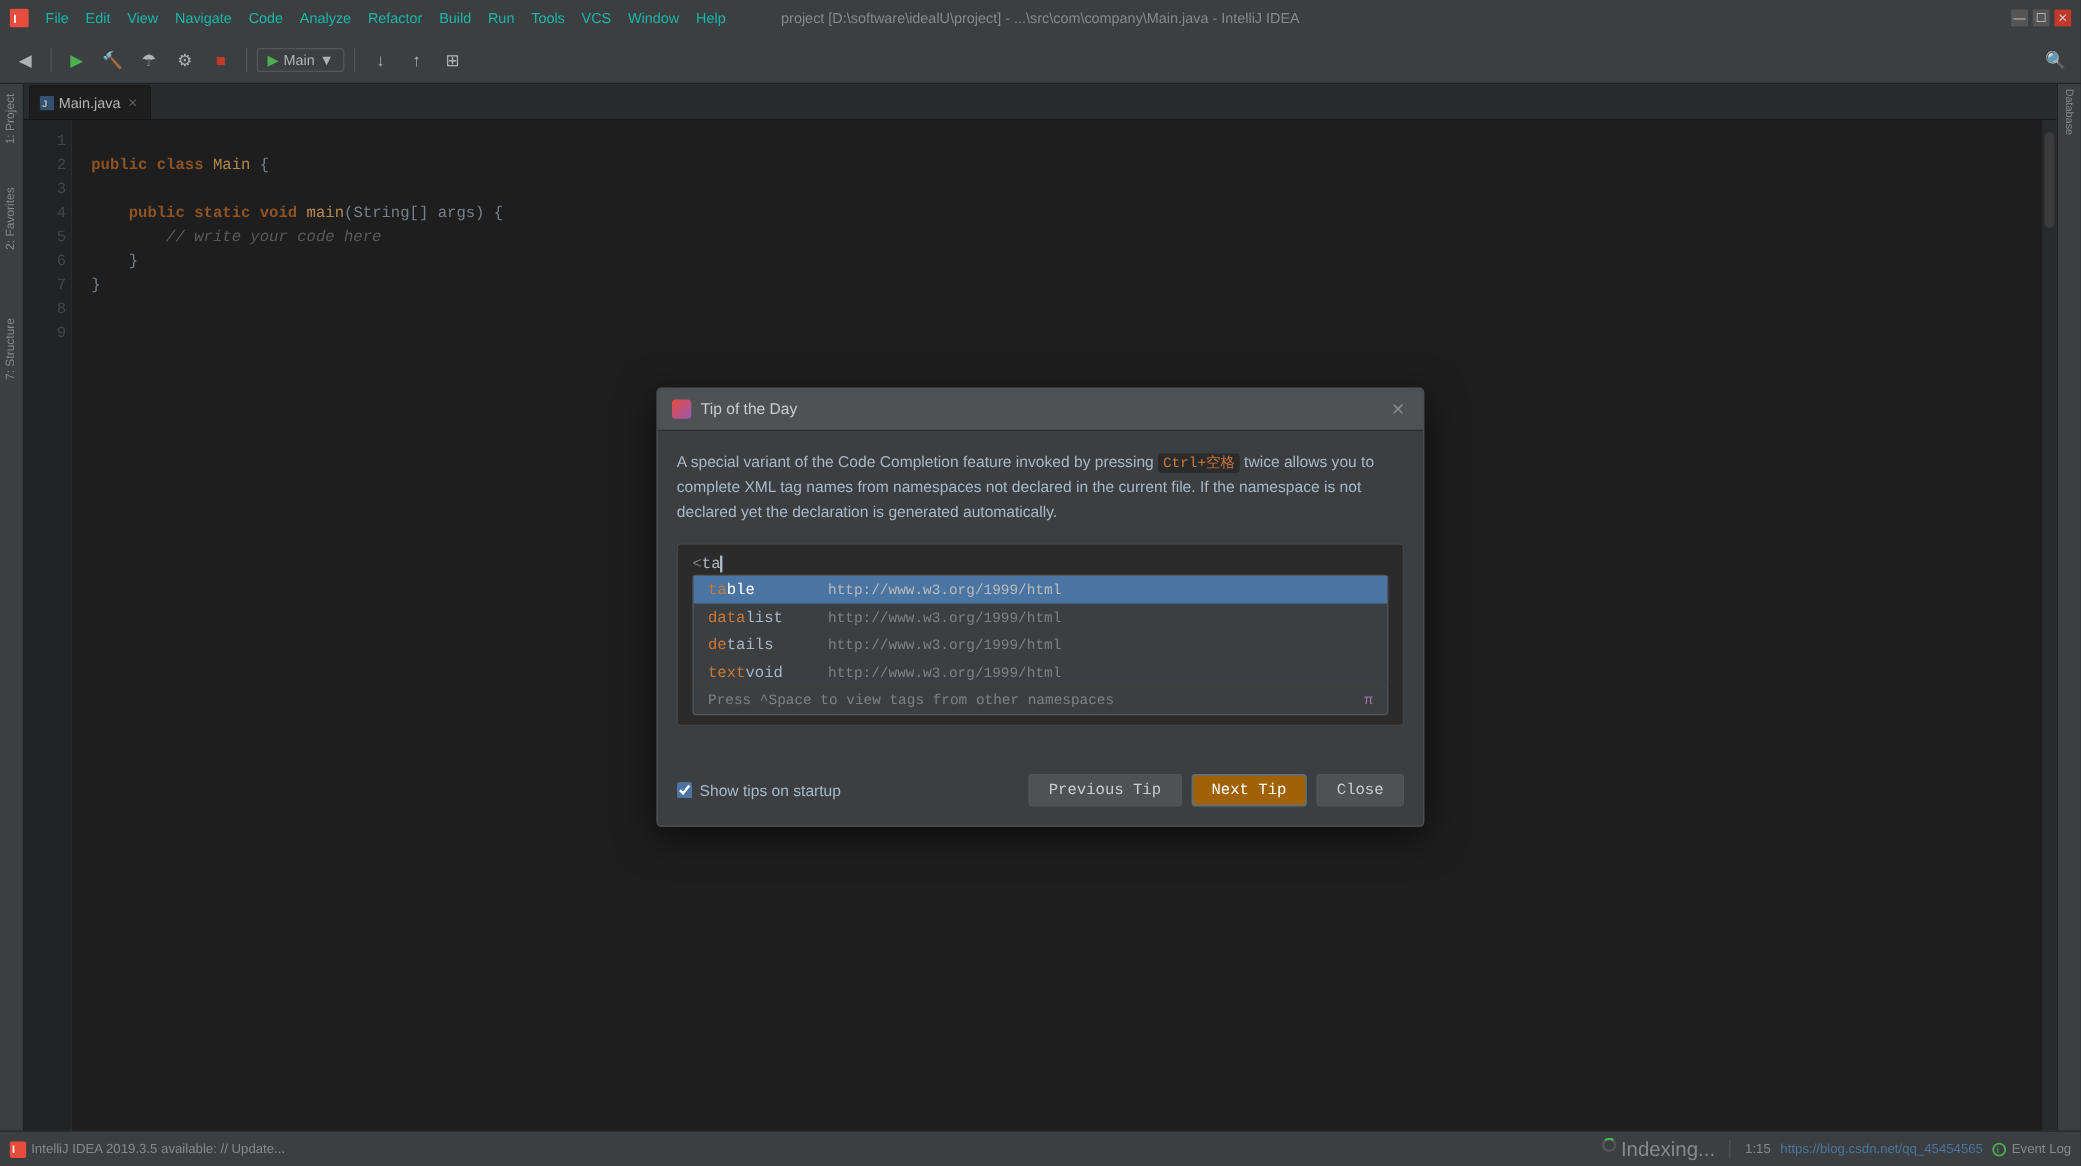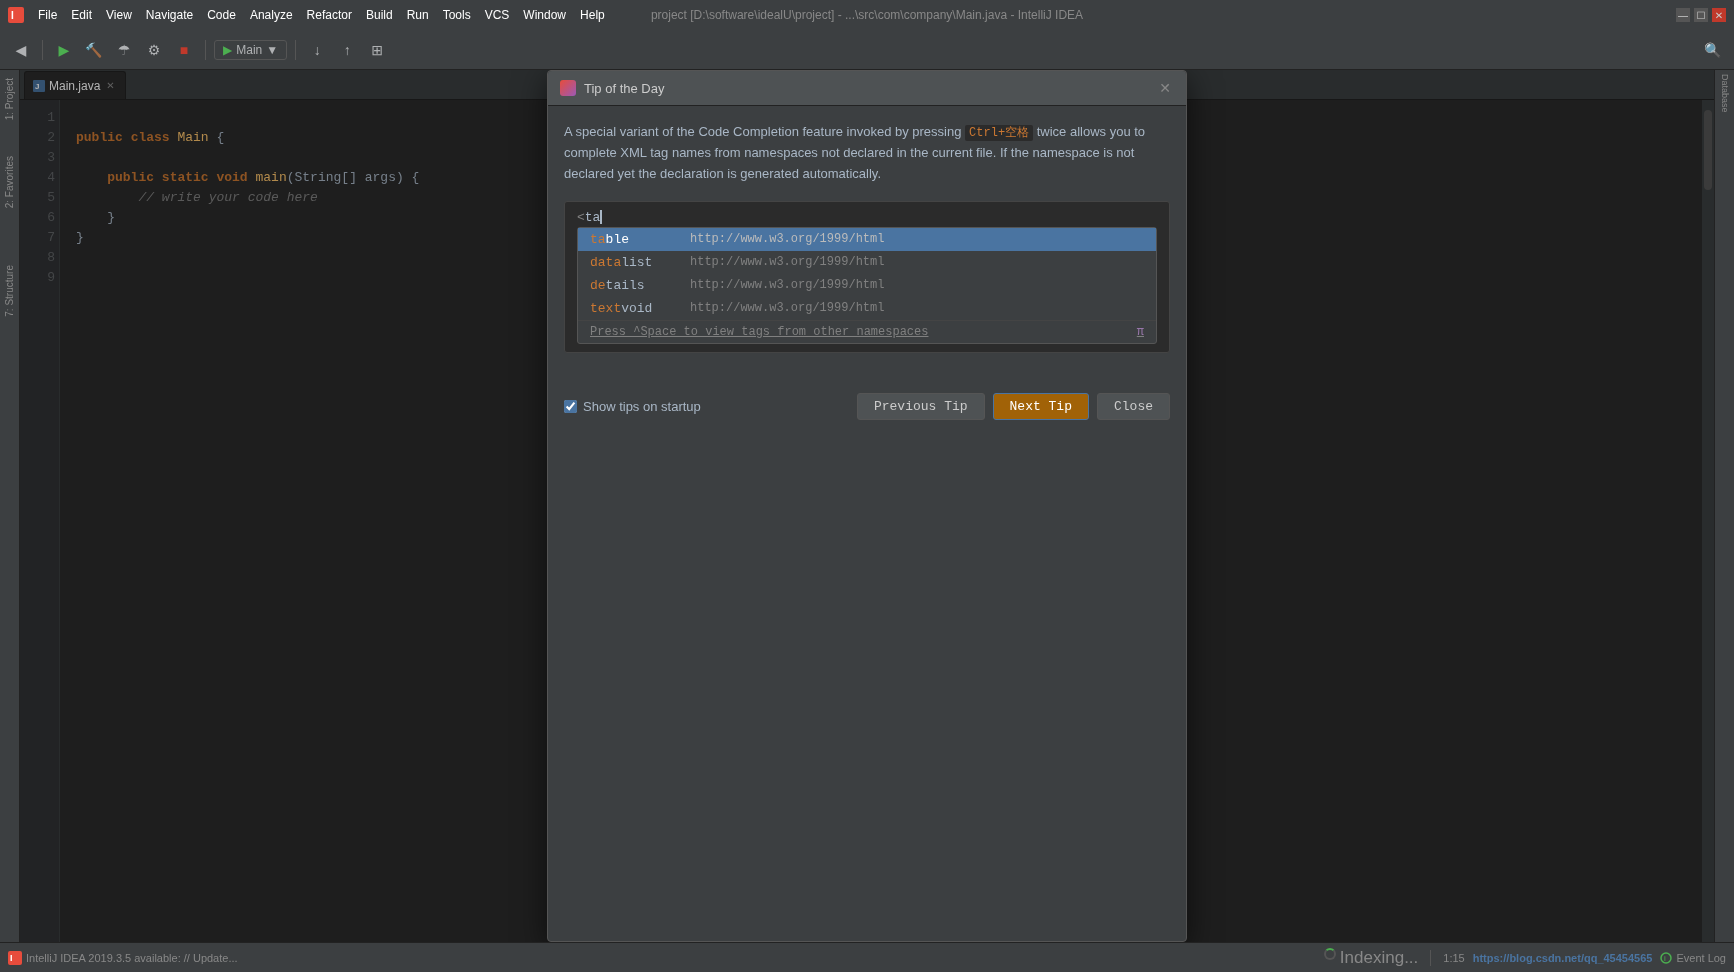--- a/index.html
+++ b/index.html
@@ -24,21 +24,21 @@
     }
     .title-bar-logo {
       width: 16px;
       height: 16px;
     }
     .title-bar-menu {
       display: flex;
       gap: 2px;
     }
     .menu-item {
-      color: #ffffff;
+      color: #14b8a6;
       font-size: 12px;
       padding: 2px 6px;
       cursor: pointer;
     }
     .title-bar-title {
       position: absolute;
       left: 50%;
       transform: translateX(-50%);
       color: #888;
       font-size: 12px;
@@ -241,20 +241,21 @@
 
     
     .dialog-overlay {
       position: absolute;
       top: 0;
       left: 0;
       right: 0;
       bottom: 0;
       background: rgba(0,0,0,0.3);
       display: flex;
+      align-items: center;
       justify-content: center;
       z-index: 100;
     }
     .dialog {
       background: #3c3f41;
       border: 1px solid #555;
       border-radius: 4px;
       width: 640px;
       box-shadow: 0 8px 32px rgba(0,0,0,0.6);
     }
@@ -364,21 +365,20 @@
     }
     .ac-item.selected .ac-item-url { color: #bbb; }
     .ac-hint {
       padding: 4px 12px;
       color: #808080;
       font-size: 12px;
       display: flex;
       align-items: center;
       justify-content: space-between;
       border-top: 1px solid #444;
-      text-decoration: underline;
     }
     .ac-pi { color: #9876aa; }
     .dialog-footer {
       padding: 8px 16px 16px;
       display: flex;
       align-items: center;
       gap: 8px;
     }
     .checkbox-label {
       display: flex;
@@ -635,21 +635,21 @@
   </div>
   <div class="spacer"></div>
   <div class="indexing">
     <div class="spinner"></div>
     <span>Indexing...</span>
   </div>
   <div style="width:1px;height:16px;background:#555;margin:0 4px"></div>
   <div class="status-item">
     <span>1:15</span>
   </div>
-  <div class="status-item" style="color:#4a74a1;font-weight:bold;">
+  <div class="status-item" style="color:#4a74a1;">
     <span>https://blog.csdn.net/qq_45454565</span>
   </div>
   <div class="status-item">
     <svg width="12" height="12" viewBox="0 0 12 12">
       <circle cx="6" cy="6" r="5" fill="none" stroke="#4caf50" stroke-width="1.5"></circle>
       <text x="4" y="9" font-size="8" fill="#4caf50">i</text>
     </svg>
     <span>Event Log</span>
   </div>
 </div>

